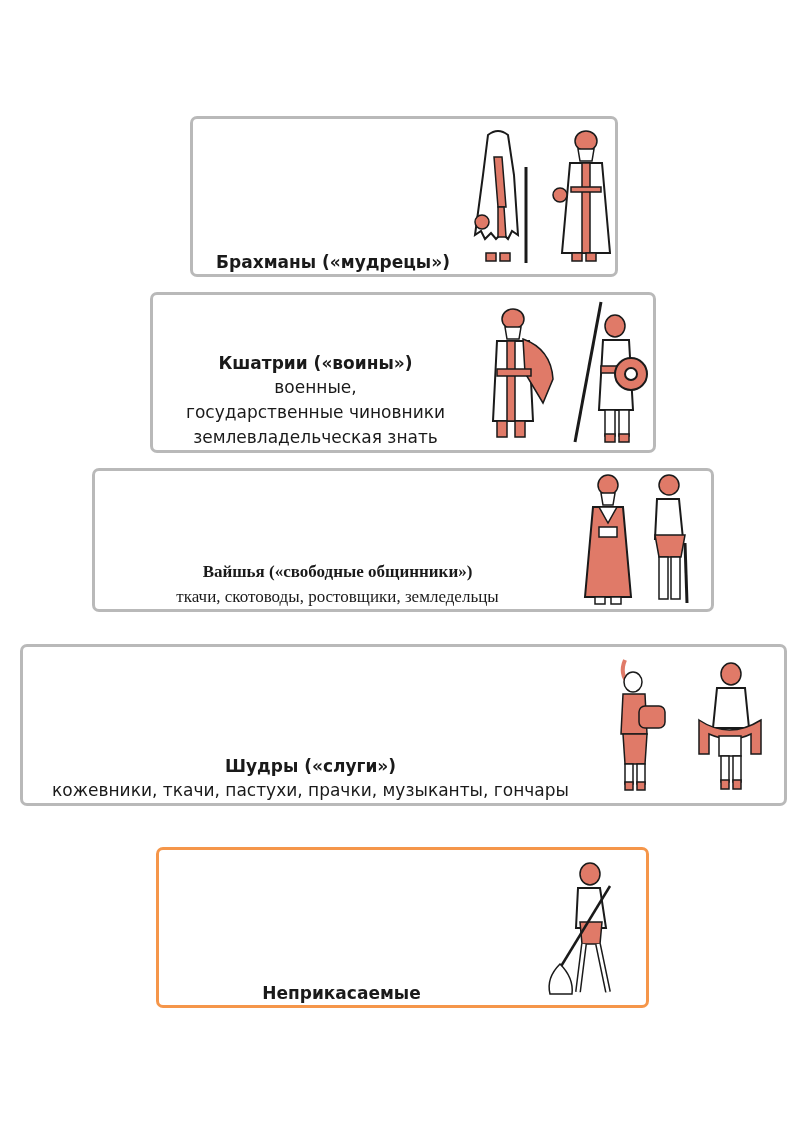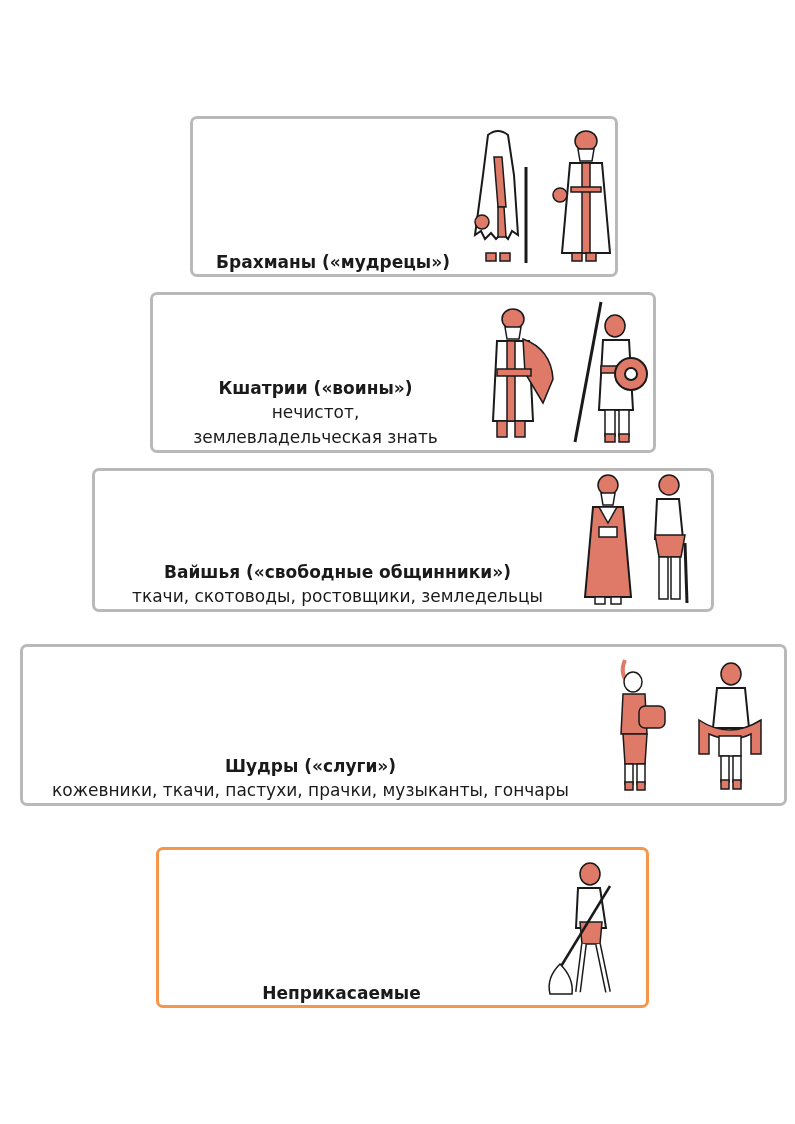--- a/index.html
+++ b/index.html
@@ -41,21 +41,22 @@
       <circle cx="8" cy="68" r="7" fill="#e07a68" stroke="#1a1a1a" stroke-width="1.5"></circle>
       <rect x="20" y="126" width="10" height="8" fill="#e07a68" stroke="#1a1a1a" stroke-width="1.5"></rect>
       <rect x="34" y="126" width="10" height="8" fill="#e07a68" stroke="#1a1a1a" stroke-width="1.5"></rect>
     </svg>
   </div>
 </div>
 
 <div class="tier" style="left:150px; top:292px; width:506px; height:161px;padding-left:44px;">
   <div class="text" style="left:0; width:325px;">
     <div class="title">Кшатрии («воины»)</div>
-    <div class="desc">нечистот,</div>
+    <div class="desc">военные,</div>
+    <div class="desc">государственные чиновники</div>
     <div class="desc">землевладельческая знать</div>
   </div>
   <div class="figs" style="left:330px; gap:16px;">
     <svg width="72" height="140" viewBox="0 0 72 140">
       <ellipse cx="30" cy="16" rx="11" ry="10" fill="#e07a68" stroke="#1a1a1a" stroke-width="1.5"></ellipse>
       <path d="M22 24 l16 0 l-2 12 l-12 0 z" fill="#fff" stroke="#1a1a1a" stroke-width="1.5"></path>
       <path d="M14 38 l32 0 l4 80 l-40 0 z" fill="#fff" stroke="#1a1a1a" stroke-width="2"></path>
       <path d="M40 36 q28 10 30 40 l-10 24 l-18 -30 z" fill="#e07a68" stroke="#1a1a1a" stroke-width="1.5"></path>
       <rect x="24" y="38" width="8" height="80" fill="#e07a68" stroke="#1a1a1a" stroke-width="1.5"></rect>
       <rect x="14" y="66" width="34" height="7" fill="#e07a68" stroke="#1a1a1a" stroke-width="1.5"></rect>
@@ -70,21 +71,21 @@
       <circle cx="60" cy="74" r="16" fill="#e07a68" stroke="#1a1a1a" stroke-width="2"></circle>
       <circle cx="60" cy="74" r="6" fill="#fff" stroke="#1a1a1a" stroke-width="2"></circle>
       <rect x="34" y="110" width="10" height="26" fill="#fff" stroke="#1a1a1a" stroke-width="1.5"></rect>
       <rect x="48" y="110" width="10" height="26" fill="#fff" stroke="#1a1a1a" stroke-width="1.5"></rect>
       <rect x="34" y="134" width="10" height="8" fill="#e07a68" stroke="#1a1a1a" stroke-width="1.5"></rect>
       <rect x="48" y="134" width="10" height="8" fill="#e07a68" stroke="#1a1a1a" stroke-width="1.5"></rect>
     </svg>
   </div>
 </div>
 
-<div class="tier" style="left:92px; top:468px; width:622px; height:144px;">
+<div class="tier" style="left:92px; top:468px; width:622px; height:144px;font-family:Liberation Serif, serif;">
   <div class="text" style="left:0; width:485px;">
     <div class="title">Вайшья («свободные общинники»)</div>
     <div class="desc">ткачи, скотоводы, ростовщики, земледельцы</div>
   </div>
   <div class="figs" style="left:488px; gap:14px;">
     <svg width="50" height="135" viewBox="0 0 50 135">
       <ellipse cx="25" cy="12" rx="10" ry="10" fill="#e07a68" stroke="#1a1a1a" stroke-width="1.5"></ellipse>
       <path d="M18 20 l14 0 l-2 12 l-10 0 z" fill="#fff" stroke="#1a1a1a" stroke-width="1.5"></path>
       <path d="M10 34 l30 0 l8 90 l-46 0 z" fill="#e07a68" stroke="#1a1a1a" stroke-width="2"></path>
       <path d="M16 34 l18 0 l-9 16 z" fill="#fff" stroke="#1a1a1a" stroke-width="1.5"></path>

